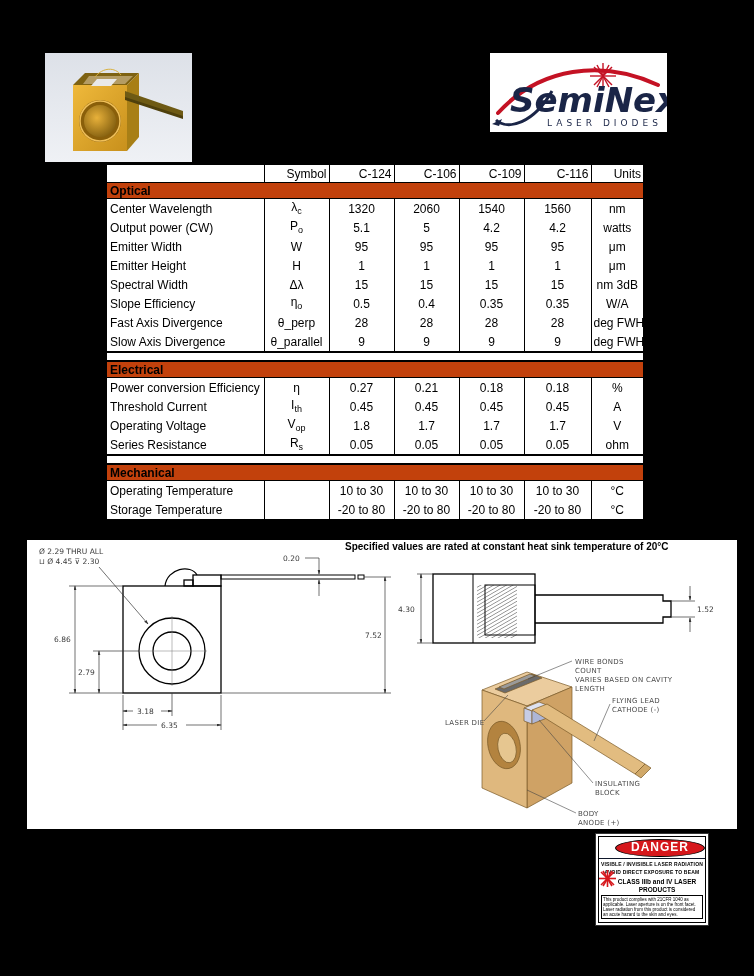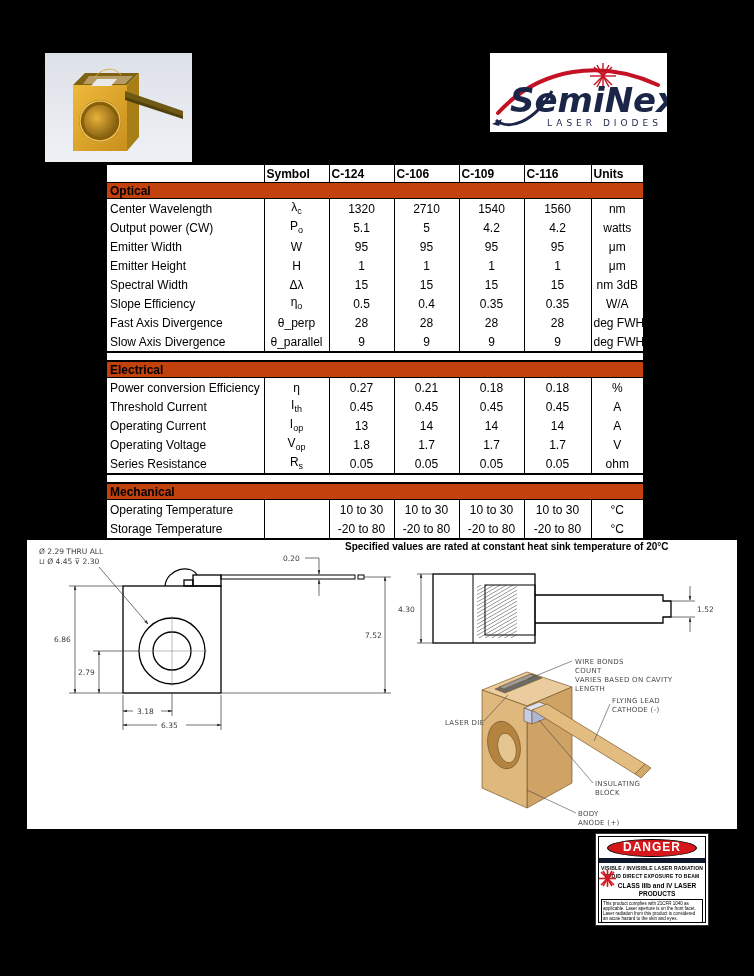--- a/index.html
+++ b/index.html
@@ -6,35 +6,35 @@
   .page{position:relative;width:754px;height:976px;background:#000;overflow:hidden;
         font-family:"Liberation Sans","DejaVu Sans",sans-serif;color:#000;}
 
   .photo{position:absolute;left:45px;top:53px;width:147px;height:109px;}
   .logo{position:absolute;left:490px;top:53px;width:177px;height:79px;background:#fff;}
 
   .tablewrap{position:absolute;left:105px;top:163px;width:542px;}
   table.spec{border-collapse:collapse;background:#fff;border:2px solid #000;table-layout:fixed;width:538px;}
   .spec td,.spec th{border-left:1px solid #000;border-right:1px solid #000;padding:0 2px;
         font-size:12px;height:19px;vertical-align:middle;overflow:hidden;white-space:nowrap;}
-  .spec th{font-weight:bold;text-align:left;height:17px;}
+  .spec th{font-weight:normal;text-align:right;height:17px;}
   .spec tr.band td{background:#c2410c;font-weight:bold;text-align:left;height:15px;
         border-top:1px solid #000;border-bottom:1px solid #000;padding-left:3px;}
   .spec tr.spacer td{height:7px;border:none;border-top:2px solid #000;border-bottom:2px solid #000;background:#fff;}
   .spec td.lbl{text-align:left;padding-left:3px;}
   .spec td.val,.spec td.sym,.spec td.unit{text-align:center;}
   .spec sub{font-size:9px;}
 
   .drawings{position:absolute;left:27px;top:540px;width:710px;height:289px;background:#fff;}
   .footnote{position:absolute;left:318px;top:1px;font-size:10px;font-weight:bold;white-space:nowrap;}
 
   .danger{position:absolute;left:595px;top:833px;width:114px;height:93px;background:#fff;
         border:1px solid #333;box-sizing:border-box;padding:2px;}
   .danger-inner{border:1px solid #000;height:100%;box-sizing:border-box;position:relative;background:#fff;}
-  .d-oval-row{height:21px;border-bottom:5px solid #0f172a;display:flex;align-items:center;justify-content:center;}
+  .d-oval-row{height:21px;border-bottom:1px solid #0f172a;display:flex;align-items:center;justify-content:flex-end;}
   .d-oval{width:88px;height:16px;background:#D6171C;border:1px solid #000;border-radius:50%;
         color:#fff;font-weight:bold;font-size:12px;text-align:center;line-height:15px;letter-spacing:1px;}
   .d-warn{font-size:5px;font-weight:bold;text-align:center;margin-top:2px;line-height:6px;letter-spacing:.2px;}
   .d-class{font-size:6.5px;font-weight:bold;text-align:center;margin:3px 3px 0 13px;line-height:7.5px;}
   .d-fine{border:1px solid #000;margin:2px 2px 0 2px;padding:1px;font-size:4.5px;line-height:5px;text-align:left;}
   .d-burst{position:absolute;left:0px;top:33px;width:17px;height:17px;}
 
   svg text{font-family:"DejaVu Sans","Liberation Sans",sans-serif;}
   .dimtxt{font-size:7.5px;fill:#3a3a3a;}
   .lbltxt{font-size:7px;fill:#4a4a4a;letter-spacing:.3px;}
@@ -114,21 +114,21 @@
             <th>C-116</th>
             <th>Units</th>
           </tr>
           <tr class="band">
             <td colspan="7">Optical</td>
           </tr>
           <tr class="data">
             <td class="lbl">Center Wavelength</td>
             <td class="sym">λ<sub>c</sub></td>
             <td class="val">1320</td>
-            <td class="val">2710</td>
+            <td class="val">2060</td>
             <td class="val">1540</td>
             <td class="val">1560</td>
             <td class="unit">nm</td>
           </tr>
           <tr class="data">
             <td class="lbl">Output power (CW)</td>
             <td class="sym">P<sub>o</sub></td>
             <td class="val">5.1</td>
             <td class="val">5</td>
             <td class="val">4.2</td>
@@ -204,29 +204,20 @@
             <td class="val">0.18</td>
             <td class="unit">%</td>
           </tr>
           <tr class="data">
             <td class="lbl">Threshold Current</td>
             <td class="sym">I<sub>th</sub></td>
             <td class="val">0.45</td>
             <td class="val">0.45</td>
             <td class="val">0.45</td>
             <td class="val">0.45</td>
-            <td class="unit">A</td>
-          </tr>
-          <tr class="data">
-            <td class="lbl">Operating Current</td>
-            <td class="sym">I<sub>op</sub></td>
-            <td class="val">13</td>
-            <td class="val">14</td>
-            <td class="val">14</td>
-            <td class="val">14</td>
             <td class="unit">A</td>
           </tr>
           <tr class="data">
             <td class="lbl">Operating Voltage</td>
             <td class="sym">V<sub>op</sub></td>
             <td class="val">1.8</td>
             <td class="val">1.7</td>
             <td class="val">1.7</td>
             <td class="val">1.7</td>
             <td class="unit">V</td>

